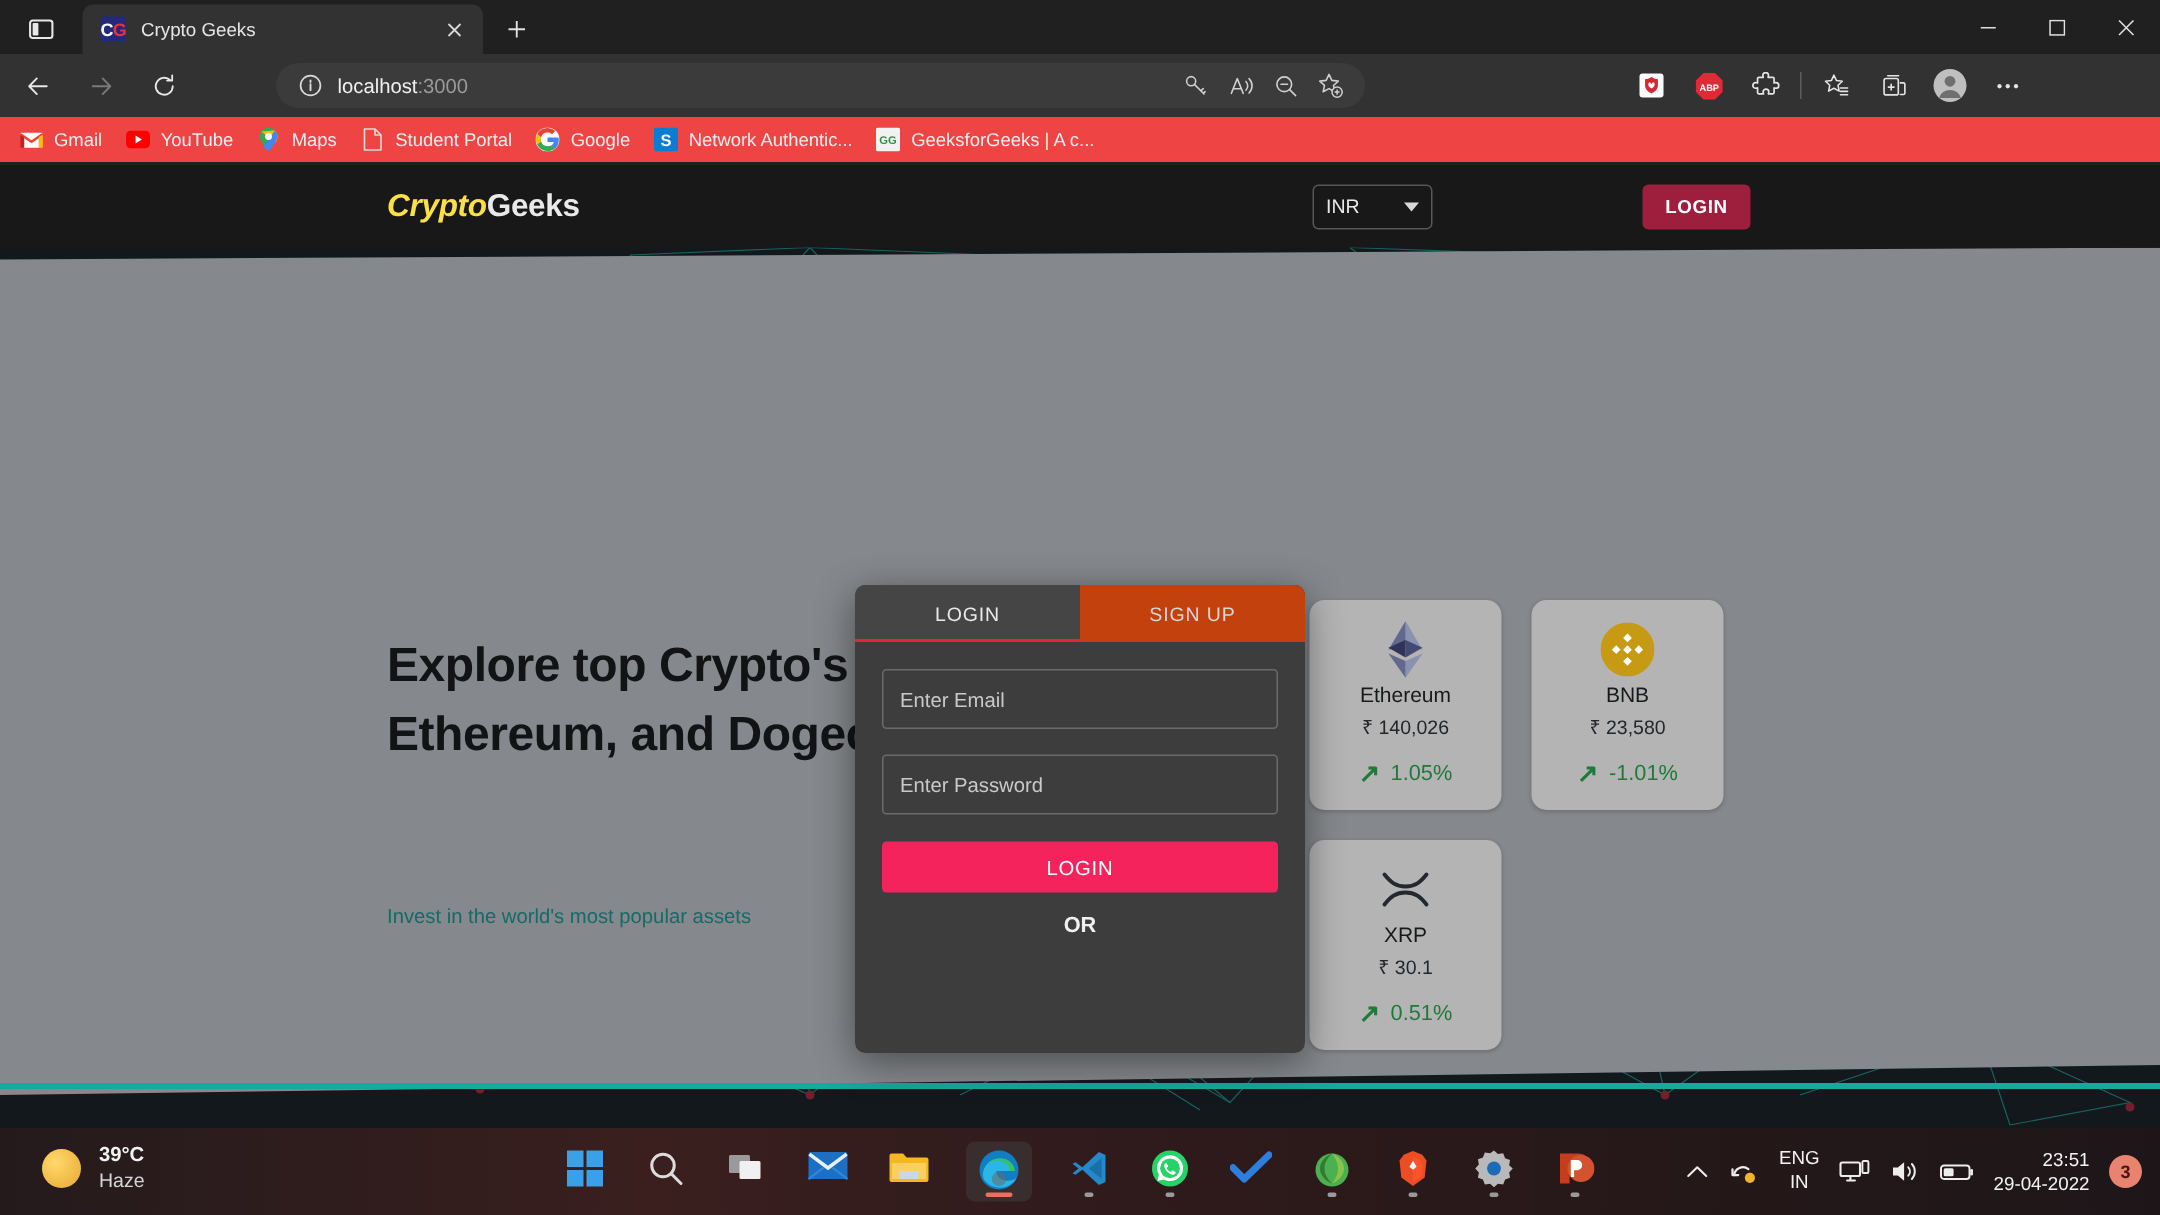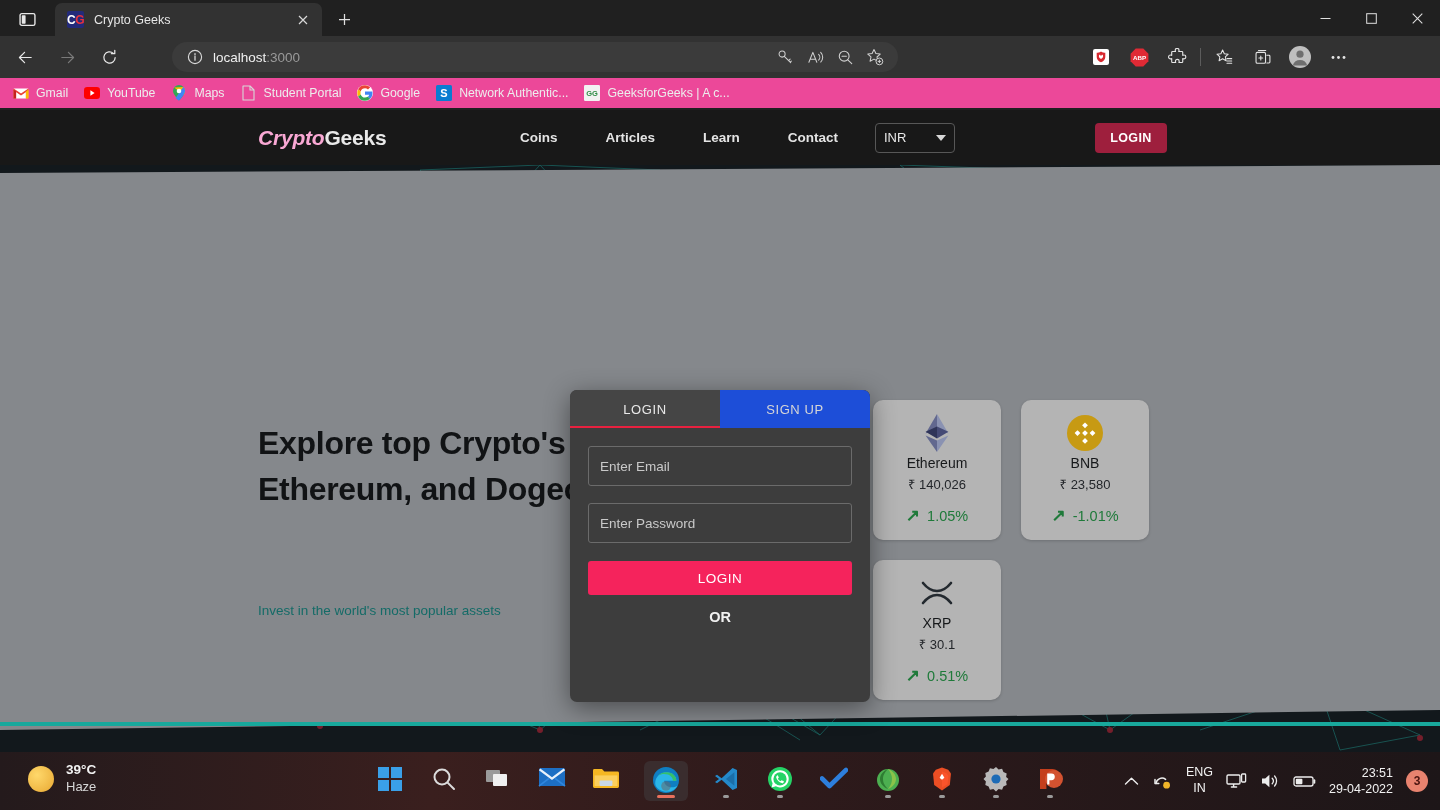--- a/index.html
+++ b/index.html
@@ -45,49 +45,49 @@
     display:flex; align-items:center; justify-content:center; border-radius:4px; cursor:pointer;
   }
   .wincontrols { position:absolute; right:0; top:0; height:36px; display:flex; }
   .wc { width:46px; height:36px; display:flex; align-items:center; justify-content:center; color:#e0e0e0; cursor:pointer; }
 
   
   .navbar-row { position:relative; height:42px; background:#323232; display:flex; align-items:center; }
   .nav-btn { width:34px; height:30px; margin-left:8px; display:flex; align-items:center; justify-content:center; border-radius:4px; cursor:pointer; color:#e8e8e8; }
   .nav-btn.disabled { color:#7a7a7a; cursor:default; }
   .omnibox {
-    position:absolute; left:172px; top:6px; width:726px; height:30px;
+    position:absolute; left:184px; top:6px; width:726px; height:30px;
     background:#3b3b3b; border-radius:15px; display:flex; align-items:center; padding:0 14px; cursor:text;
   }
   .omni-info { width:18px; height:18px; flex:0 0 auto; color:#d8d8d8; margin-right:9px; display:flex; align-items:center; justify-content:center; }
   .omni-url { font-size:13.5px; color:#9a9a9a; white-space:nowrap; }
   .omni-url b { color:#f0f0f0; font-weight:400; }
   .omni-actions { position:absolute; right:0; top:0; height:30px; display:flex; align-items:center; padding-right:8px; }
   .omni-act { width:30px; height:30px; display:flex; align-items:center; justify-content:center; color:#d7d7d7; cursor:pointer; }
   .ext-row { position:absolute; left:1082px; top:0; height:42px; display:flex; align-items:center; }
   .ext { width:38px; height:42px; display:flex; align-items:center; justify-content:center; cursor:pointer; }
   .ext-sep { width:1px; height:18px; background:#5c5c5c; margin:0 4px; }
 
   
-  .bookmarks { height:30px; background:#ec4899; display:flex; align-items:center; padding-left:6px; gap:2px; }
+  .bookmarks { height:30px; background:#ef4444; display:flex; align-items:center; padding-left:6px; gap:2px; }
   .bm { display:flex; align-items:center; height:24px; padding:0 7px; border-radius:4px; cursor:pointer; }
   .bm-ico { width:16px; height:16px; flex:0 0 auto; margin-right:7px; display:flex; align-items:center; justify-content:center; }
   .bm-label { font-size:12.3px; color:#ededed; white-space:nowrap; }
 
   
   .page { position:absolute; left:0; top:110px; width:1440px; height:642px; background:#12181c; overflow:hidden; }
   .netbg { position:absolute; inset:0; }
 
   
   .sitenav {
     position:absolute; left:0; top:0; width:1440px; height:55px;
     background:#181818; display:flex; align-items:center; z-index:4;
   }
   .brand { position:absolute; left:258px; font-size:21px; font-weight:bold; letter-spacing:-0.2px; }
-  .brand .b1 { color:#f9a8d4; font-style:italic; }
+  .brand .b1 { color:#fde047; font-style:italic; }
   .brand .b2 { color:#e9e9e9; }
   .nav-links { position:absolute; left:520px; display:flex; gap:48px; }
   .nav-link { color:#e4e4e4; font-size:13.5px; font-weight:bold; cursor:pointer; }
   .cur-select {
     position:absolute; left:875px; width:80px; height:30px; border:1px solid #575757;
     border-radius:4px; display:flex; align-items:center; padding:0 8px; cursor:pointer; background:transparent;
   }
   .cur-select span { color:#e8e8e8; font-size:13px; }
   .caret { margin-left:auto; width:0; height:0; border-left:5px solid transparent; border-right:5px solid transparent; border-top:6px solid #d8d8d8; }
   .login-btn {
@@ -145,21 +145,21 @@
     background:#3d3d3d; border-radius:7px; z-index:20;
     box-shadow:0 6px 26px rgba(0,0,0,.45);
     overflow:hidden;
   }
   .modal-tabs { display:flex; height:38px; background:#454545; }
   .mtab {
     flex:1; display:flex; align-items:center; justify-content:center;
     font-size:13px; letter-spacing:.6px; color:#e9e9e9; cursor:pointer; position:relative;
   }
   .mtab.active::after { content:""; position:absolute; left:0; right:0; bottom:0; height:2px; background:#e8213f; }
-  .mtab.inactive { color:#d6d6d6; background:#1d4ed8; }
+  .mtab.inactive { color:#d6d6d6; background:#c2410c; }
   .modal-body { padding:18px 18px 0 18px; }
   .field {
     width:264px; height:40px; background:transparent; border:1px solid #6b6b6b; border-radius:3px;
     color:#dadada; font-size:13.5px; padding:0 11px; outline:none; font-family:"Liberation Sans", sans-serif;
   }
   .field::placeholder { color:#c9c9c9; }
   .field + .field { margin-top:17px; }
   .modal-login-btn {
     width:264px; height:34px; margin-top:18px; background:#f5235c; border:0; border-radius:3px;
     color:#fff; font-size:13.5px; letter-spacing:.5px; cursor:pointer; font-family:"Liberation Sans", sans-serif;
@@ -474,26 +474,20 @@
         <circle cx="1250" cy="600" r="2.6"></circle>
       </g>
     </svg>
 
     <div class="teal-rule"></div>
 
     <div class="sitenav">
       <div class="brand">
         <span class="b1">Crypto</span><span class="b2">Geeks</span>
       </div>
-      <div class="nav-links">
-        <span class="nav-link">Coins</span>
-        <span class="nav-link">Articles</span>
-        <span class="nav-link">Learn</span>
-        <span class="nav-link">Contact</span>
-      </div>
       <div class="cur-select">
         <span>INR</span>
         <i class="caret"></i>
       </div>
       <button class="login-btn">LOGIN</button>
     </div>
 
     <div class="hero-grey">
       <div class="hero-inner">
         <div class="hero-title">Explore top Crypto's Like Bitcoin, Ethereum, and Dogecoin</div>

